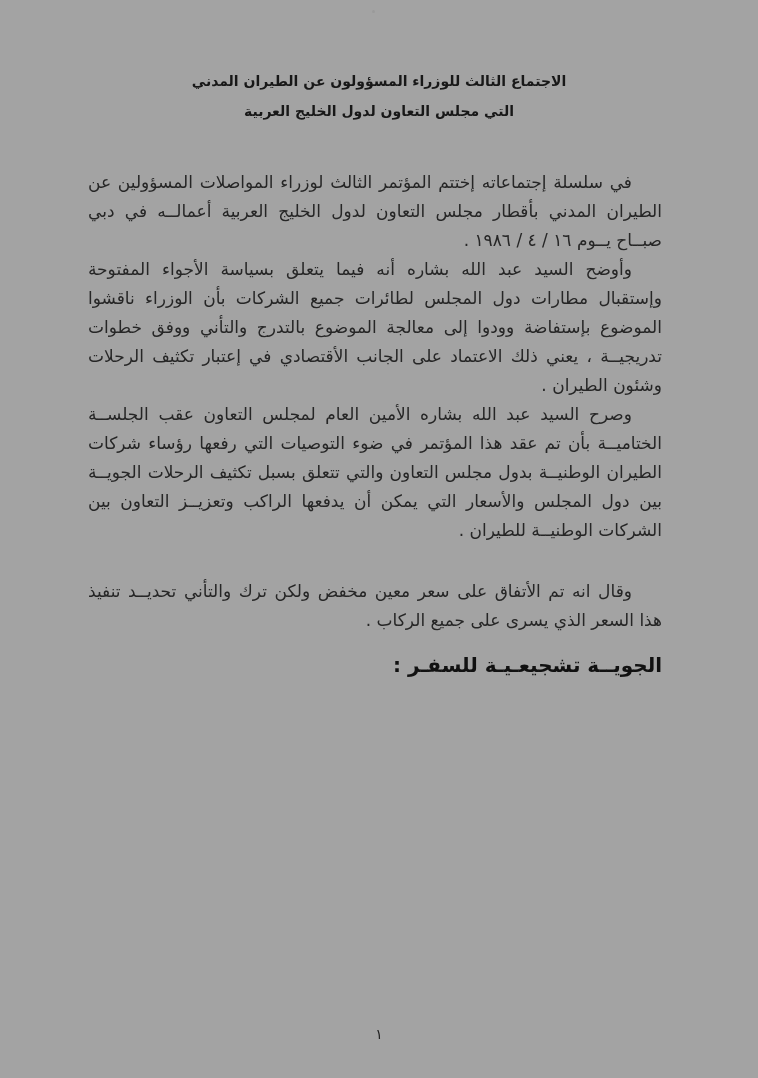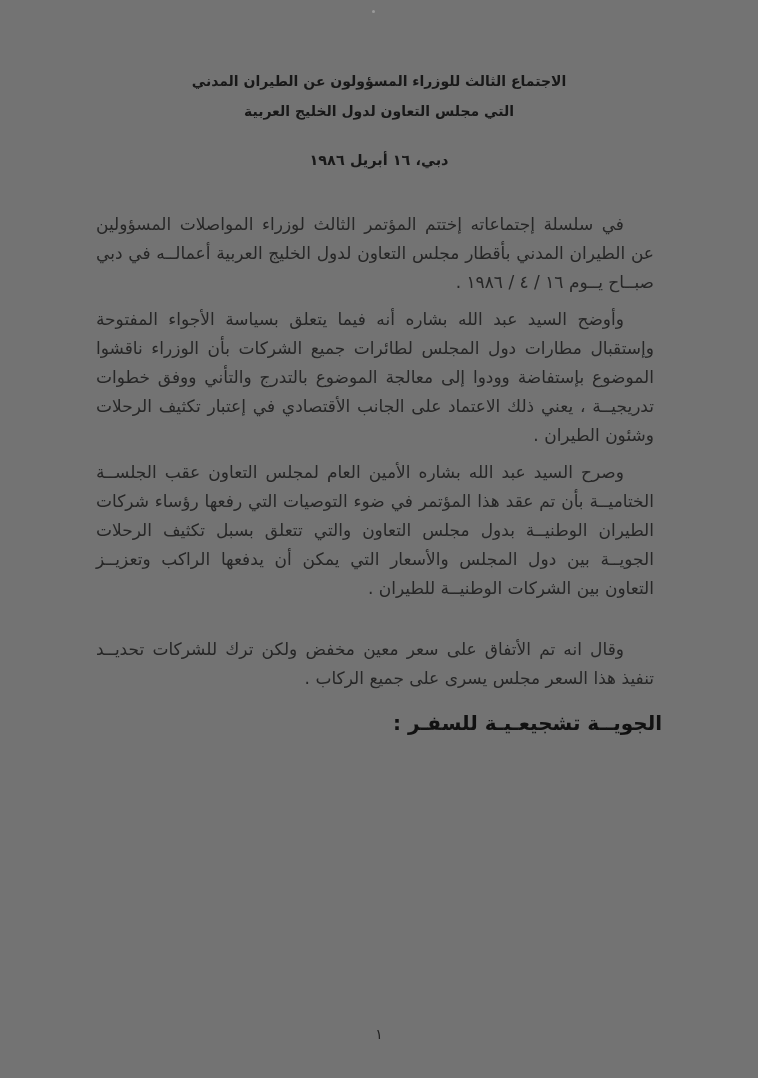--- a/index.html
+++ b/index.html
@@ -1,21 +1,21 @@
 <!DOCTYPE html>
 <html lang="ar"><head>
 <meta charset="utf-8">
 <style>
   html, body { margin: 0; padding: 0; background: #e8e8e8; }
   .page {
     position: relative;
     width: 758px;
     height: 1078px;
     margin: 0 auto;
-    background: #737373;
+    background: #a3a3a3;
     font-family: "DejaVu Sans", sans-serif;
     color: #1f1f1f;
     overflow: hidden;
     box-sizing: border-box;
   }
   .scan-speck {
     position: absolute;
     top: 10px;
     left: 372px;
     width: 3px;
@@ -43,21 +43,21 @@
   }
   .body-text {
     direction: rtl;
     margin: 42px 96px 0 88px;
     font-size: 17px;
     line-height: 29px;
     text-align: justify;
     color: #262626;
   }
   .body-text p {
-    margin: 8px;
+    margin: 0;
     text-indent: 30px;
   }
   .body-text p.gap-before {
     margin-top: 32px;
   }
   .section-heading {
     margin: 16px 0 8px 0;
     font-size: 20px;
     font-weight: bold;
     color: #111;
@@ -79,27 +79,26 @@
 
 <div class="page">
 
   <div class="scan-speck"></div>
 
   <div class="title-block">
     <div>الاجتماع الثالث للوزراء المسؤولون عن الطيران المدني</div>
     <div>التي مجلس التعاون لدول الخليج العربية</div>
   </div>
 
-  <div class="dateline">دبي، ١٦ أبريل ١٩٨٦</div>
 
   <div class="body-text">
     <p>في سلسلة إجتماعاته إختتم المؤتمر الثالث لوزراء المواصلات المسؤولين عن الطيران المدني بأقطار مجلس التعاون لدول الخليج العربية أعمالــه في دبي صبــاح يــوم ١٦ / ٤ / ١٩٨٦ .</p>
     <p>وأوضح السيد عبد الله بشاره أنه فيما يتعلق بسياسة الأجواء المفتوحة وإستقبال مطارات دول المجلس لطائرات جميع الشركات بأن الوزراء ناقشوا الموضوع بإستفاضة وودوا إلى معالجة الموضوع بالتدرج والتأني ووفق خطوات تدريجيــة ، يعني ذلك الاعتماد على الجانب الأقتصادي في إعتبار تكثيف الرحلات وشئون الطيران .</p>
     <p>وصرح السيد عبد الله بشاره الأمين العام لمجلس التعاون عقب الجلســة الختاميــة بأن تم عقد هذا المؤتمر في ضوء التوصيات التي رفعها رؤساء شركات الطيران الوطنيــة بدول مجلس التعاون والتي تتعلق بسبل تكثيف الرحلات الجويــة بين دول المجلس والأسعار التي يمكن أن يدفعها الراكب وتعزيــز التعاون بين الشركات الوطنيــة للطيران .</p>
-    <p class="gap-before">وقال انه تم الأتفاق على سعر معين مخفض ولكن ترك للشركات تحديــد تنفيذ هذا السعر مجلس يسرى على جميع الركاب .</p>
+    <p class="gap-before">وقال انه تم الأتفاق على سعر معين مخفض ولكن ترك والتأني تحديــد تنفيذ هذا السعر الذي يسرى على جميع الركاب .</p>
 
     <h2 class="section-heading">الجويــة تشجيعـيـة للسفـر :</h2>
 
   </div>
 
   <div class="page-number">١</div>
 
 </div>
 
 </body></html>

